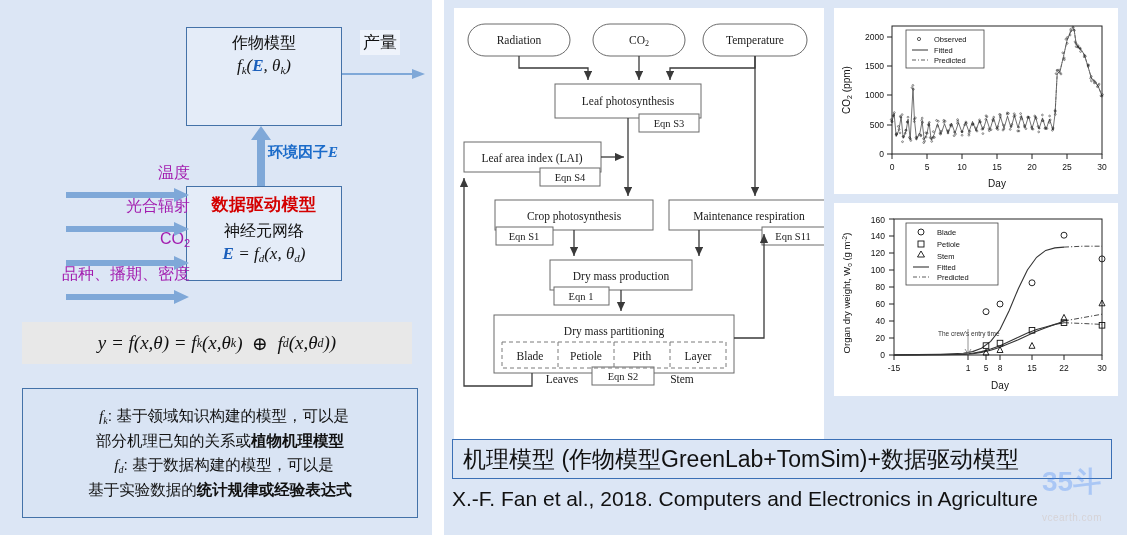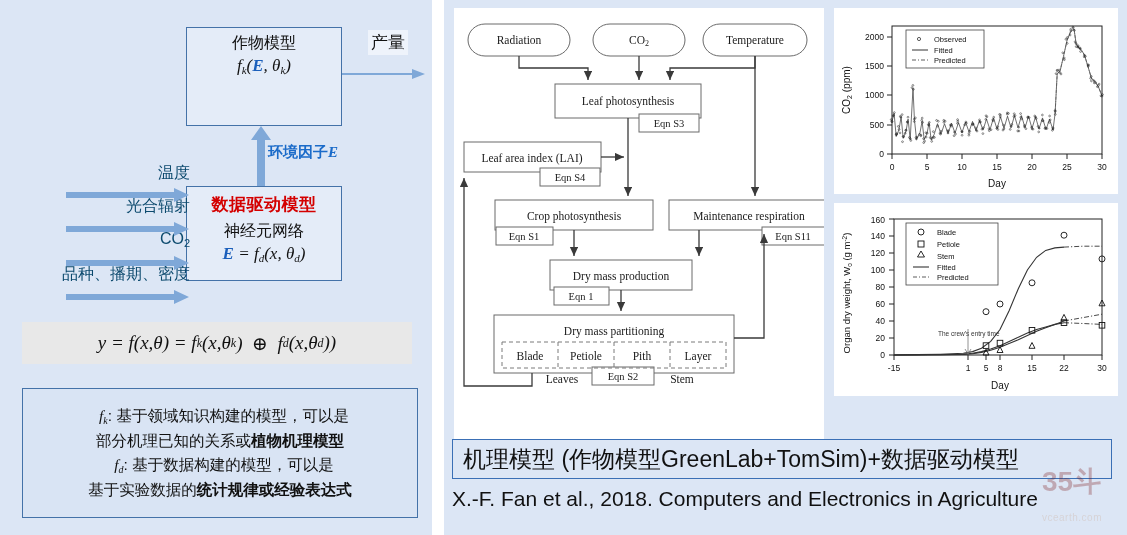--- a/index.html
+++ b/index.html
@@ -13,31 +13,31 @@
   
   .kbox{position:absolute;box-sizing:border-box;border:1.6px solid #4472a8;background:#e4ecf8;}
   #knowledge-box{left:186px;top:27px;width:156px;height:99px;}
   #data-box{left:186px;top:186px;width:156px;height:95px;}
   .box-title{color:#d40000;font-weight:bold;font-size:17px;text-align:center;margin-top:6px;letter-spacing:0.5px;}
   .box-sub{color:#111;font-size:16px;text-align:center;margin-top:5px;}
   .box-eq{font-family:"Liberation Serif","DejaVu Serif",serif;font-style:italic;font-size:17px;text-align:center;margin-top:2px;color:#111;}
   .box-eq .bl{color:#1b5fbb;font-weight:bold;}
   .box-eq .sub{font-size:11px;vertical-align:-3px;font-style:italic;}
 
-  #yield-label{position:absolute;left:368px;top:30px;font-size:17px;color:#111;background:#eef3fb;padding:1px 3px;}
+  #yield-label{position:absolute;left:360px;top:30px;font-size:17px;color:#111;background:#eef3fb;padding:1px 3px;}
   
   #yield-arrow{position:absolute;left:342px;top:68px;width:84px;height:12px;}
 
   #env-arrow{position:absolute;left:250px;top:126px;width:22px;height:62px;}
   #env-factor-label{position:absolute;left:268px;top:143px;font-size:15px;color:#1b6bc9;font-weight:bold;}
   #env-factor-label .ital{font-family:"Liberation Serif",serif;font-style:italic;}
 
   #input-title{position:absolute;left:6px;top:135px;font-size:17px;color:#111;background:#e7eefb;padding:0 2px;}
 
-  .in-label{position:absolute;font-size:16px;color:#0c4a6e;text-align:right;background:transparent;}
+  .in-label{position:absolute;font-size:16px;color:#a21caf;text-align:right;background:transparent;}
   .in-arrow{position:absolute;height:14px;}
   .sub2{font-size:11px;vertical-align:-3px;}
 
   #eq-main{position:absolute;left:22px;top:322px;width:390px;height:42px;background:#e8e8e8;
     display:flex;align-items:center;justify-content:center;
     font-family:"Liberation Serif","DejaVu Serif",serif;font-style:italic;font-size:19px;color:#111;}
   #eq-main .sb{font-size:12px;vertical-align:-4px;}
 
   #legend-box{position:absolute;left:22px;top:388px;width:396px;height:130px;box-sizing:border-box;
     border:1.2px solid #4472a8;background:#d9e4f4;display:flex;flex-direction:column;
@@ -56,21 +56,21 @@
   #chart-dw-card{position:absolute;left:834px;top:203px;width:284px;height:193px;background:#ffffff;}
 
   
   #caption-box{position:absolute;left:452px;top:439px;width:660px;height:40px;box-sizing:border-box;
     border:1.4px solid #3a6fb5;background:#dce6f5;display:flex;align-items:center;padding-left:10px;}
   #caption-box .t{font-size:23px;color:#111;white-space:nowrap;}
   #citation{position:absolute;left:452px;top:487px;font-size:21px;color:#111;white-space:nowrap;}
 
   
   #watermark{position:absolute;left:1042px;top:468px;width:80px;height:62px;opacity:.30;pointer-events:none;}
-  #watermark .wm-big{font-size:28px;color:#7f1d1d;font-weight:bold;line-height:1;}
+  #watermark .wm-big{font-size:28px;color:#3b82f6;font-weight:bold;line-height:1;}
   #watermark .wm-small{font-size:10px;color:#c9a892;letter-spacing:.5px;margin-top:16px;}
 </style>
 </head>
 <body>
 
 <div class="stage">
 
   <div class="panel-left">
 
     <div class="kbox" id="knowledge-box">

